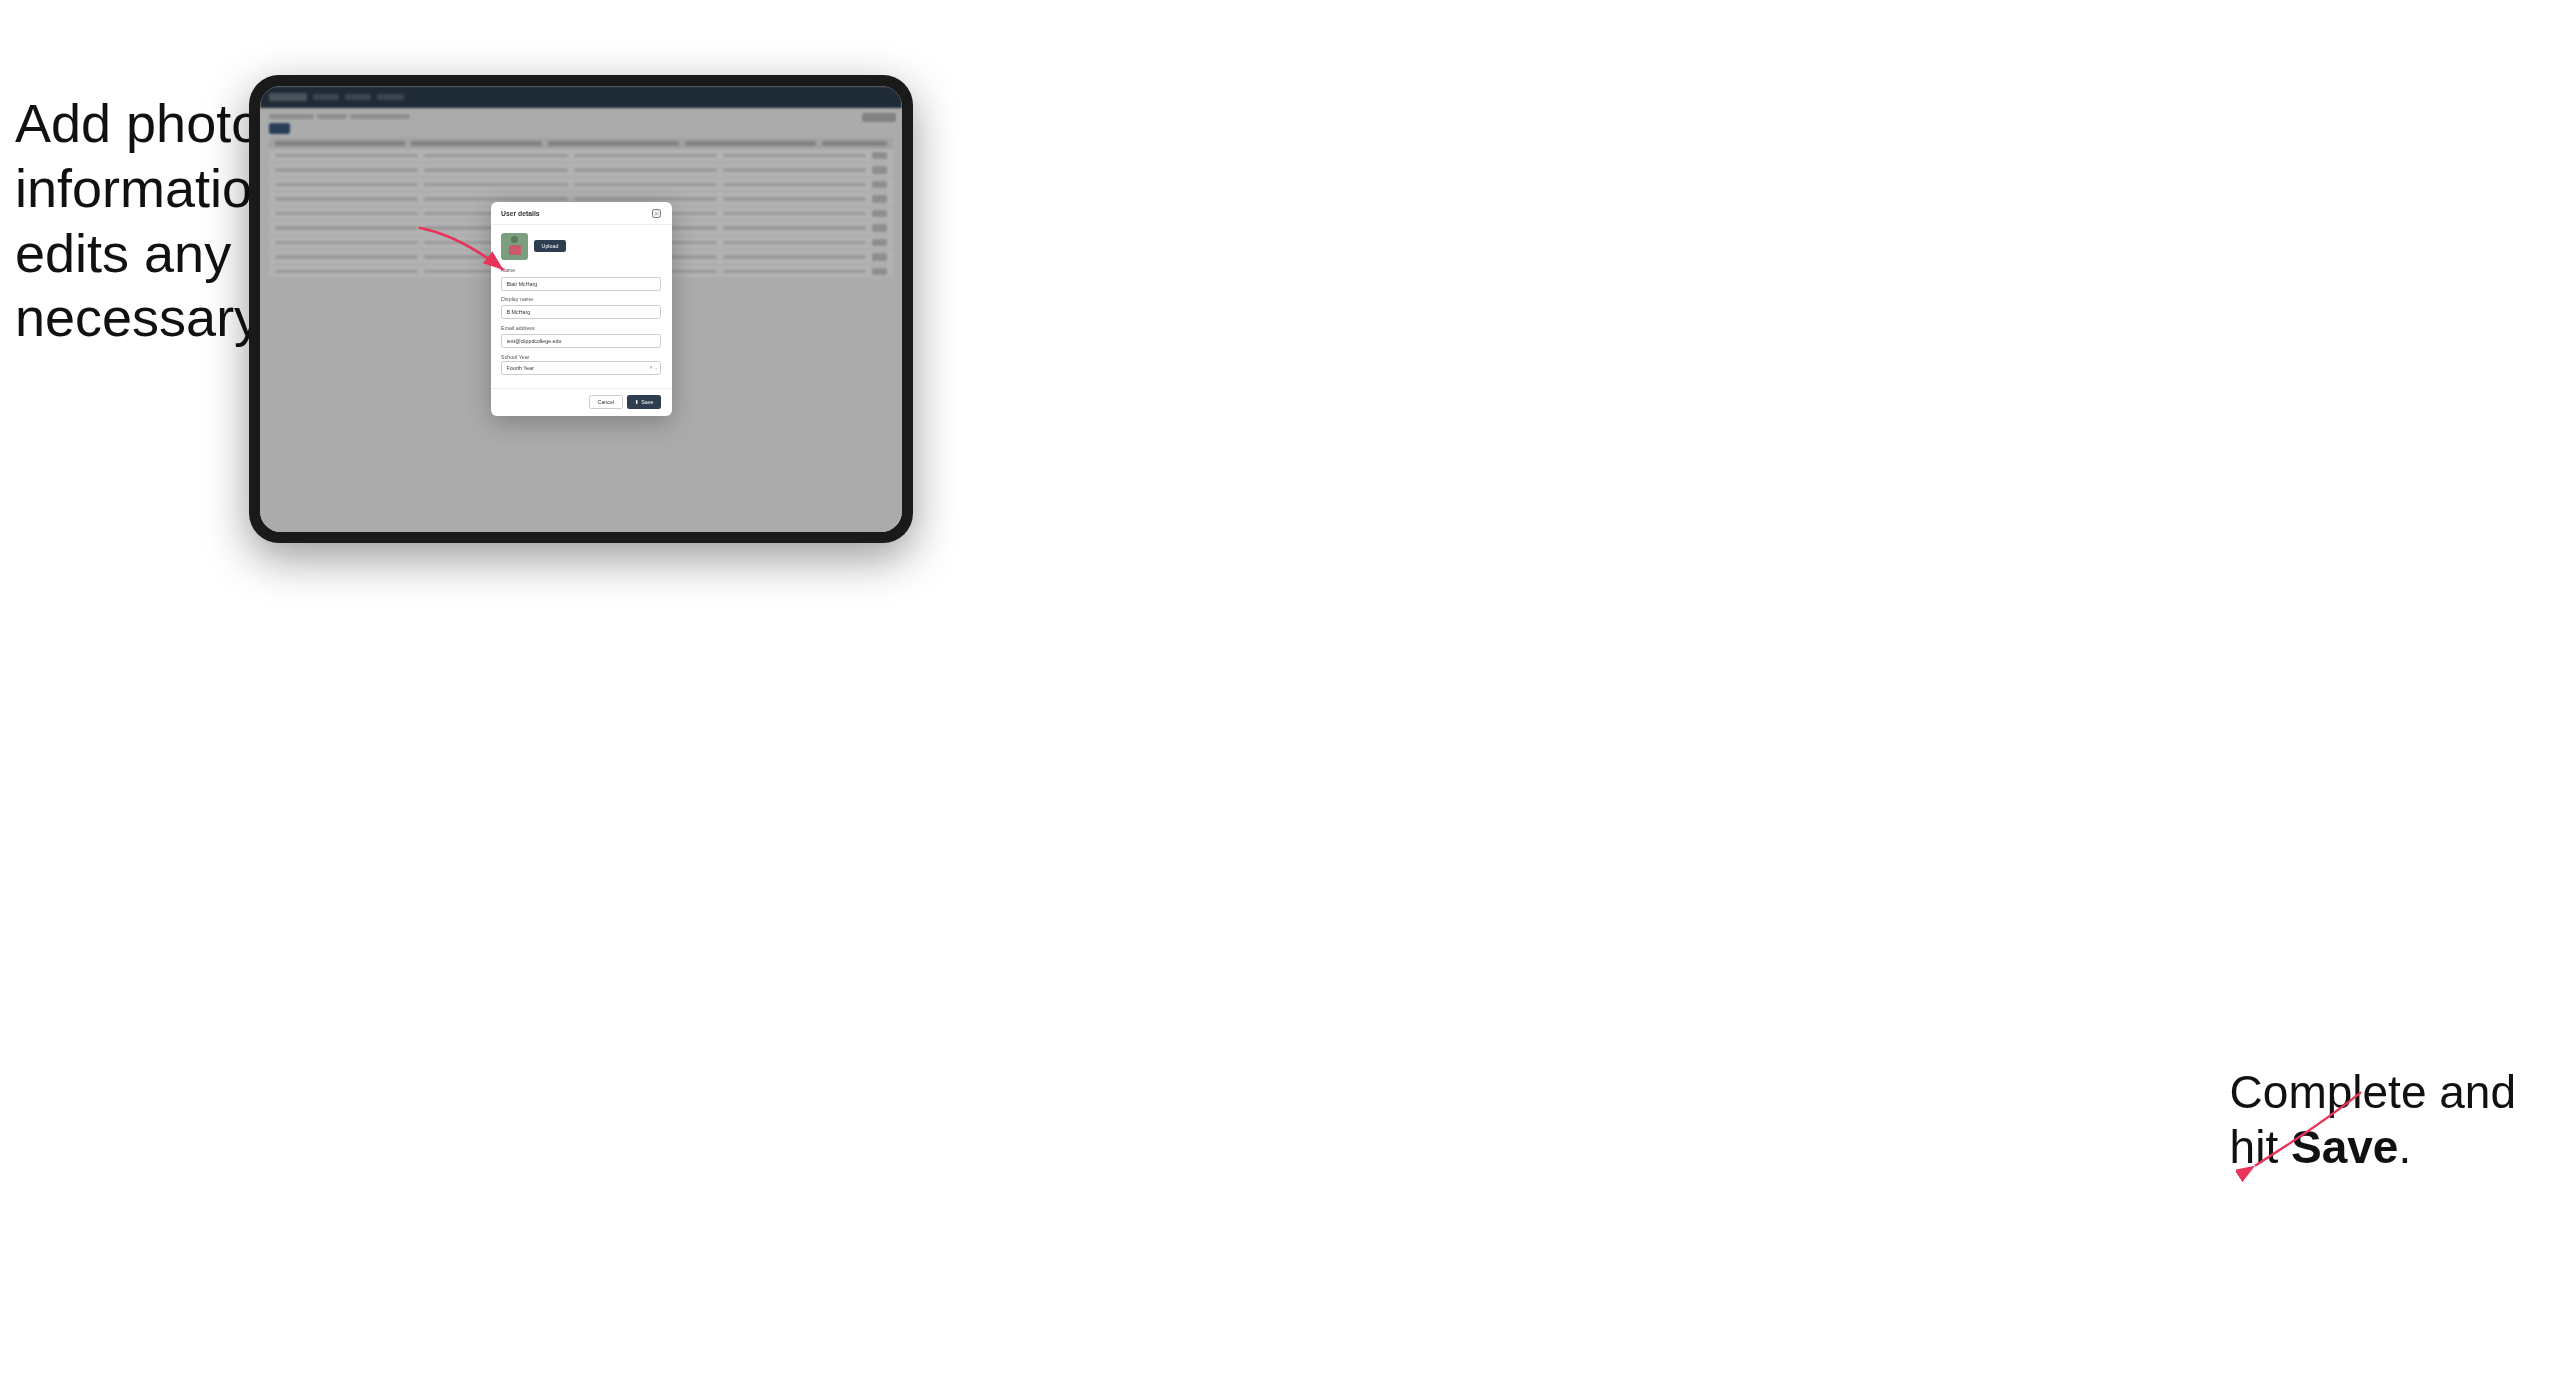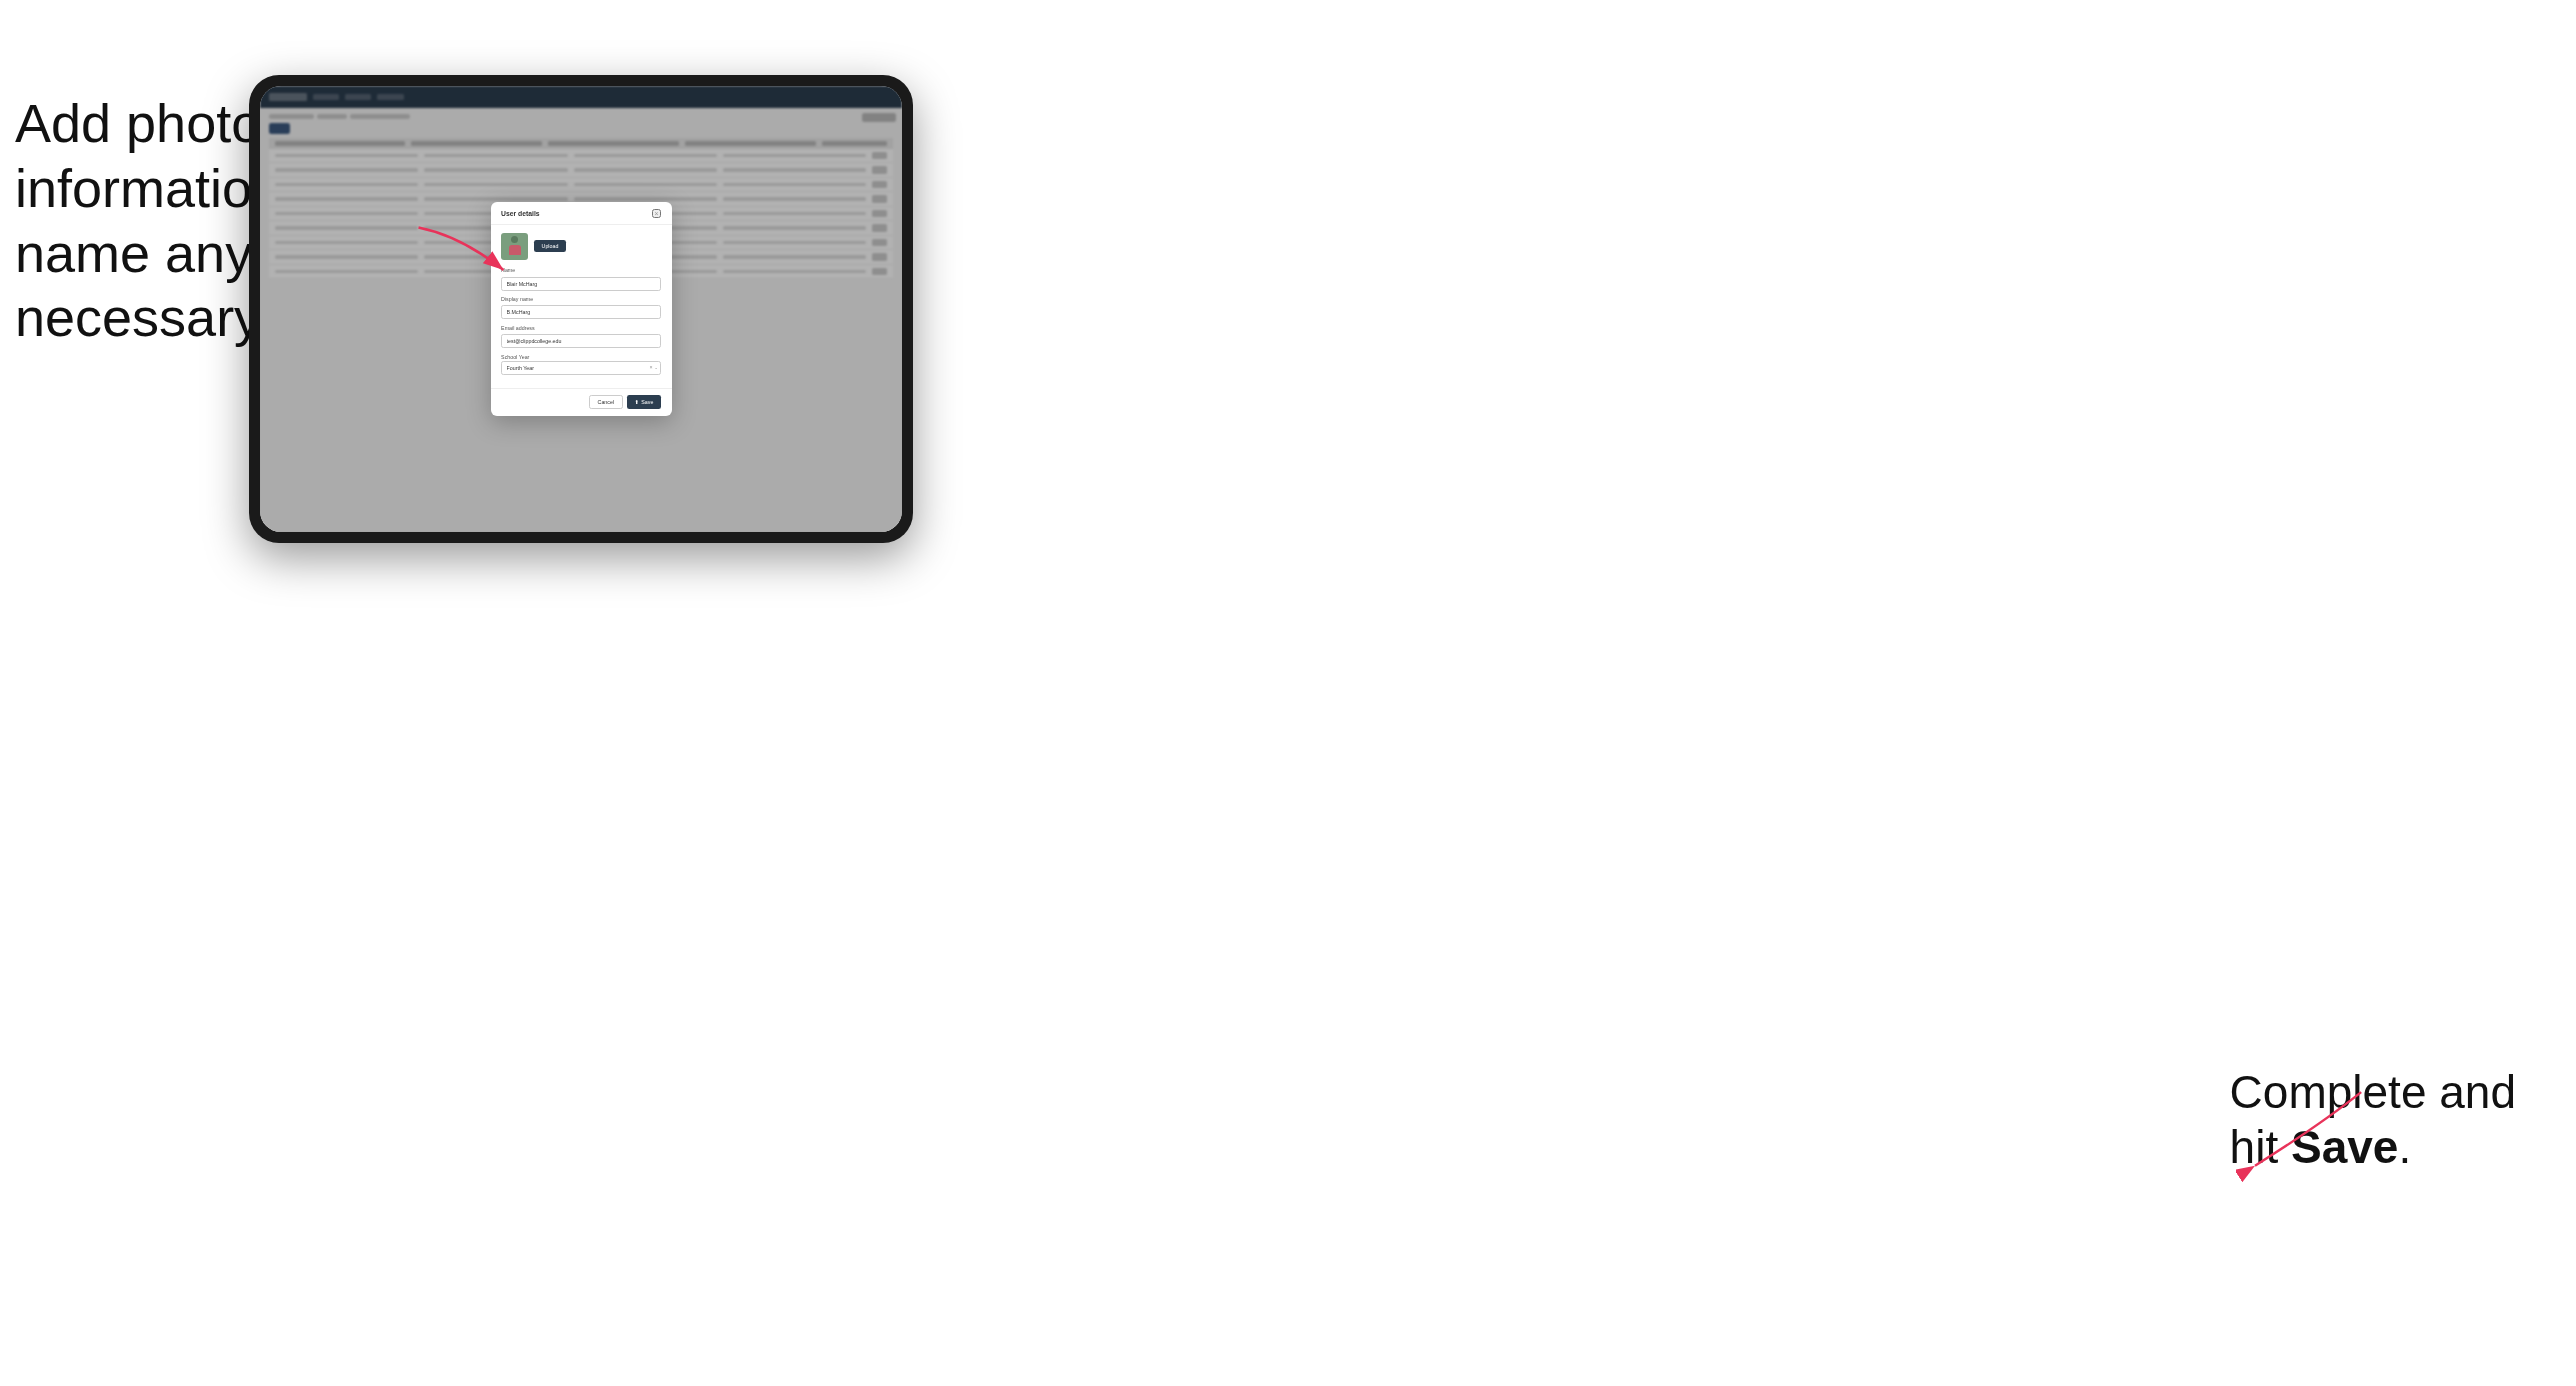--- a/index.html
+++ b/index.html
@@ -384,21 +384,21 @@
       background: #bbbbbb;
       border-radius: 2.3px;
     }
   </style>
 </head>
 <body>
 
 <div class="annotation-left">
   <span>Add photo, check</span><br>
   <span>information and</span><br>
-  <span>name any</span><br>
+  <span>edits any</span><br>
   <span>necessary edits.</span>
 </div>
 
 <div class="annotation-right">
   <span>Complete and</span><br>
   <span>hit </span><strong>Save</strong><span>.</span>
 </div>
 
 <div class="tablet-frame">
   <div class="tablet-screen">

